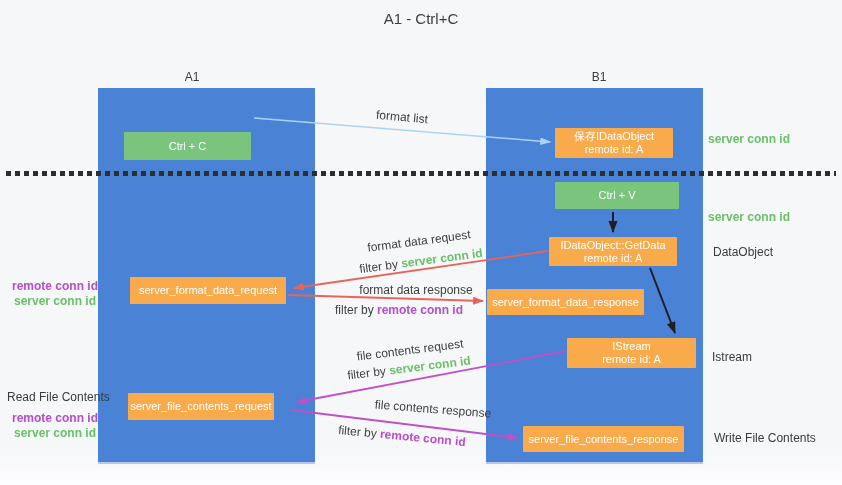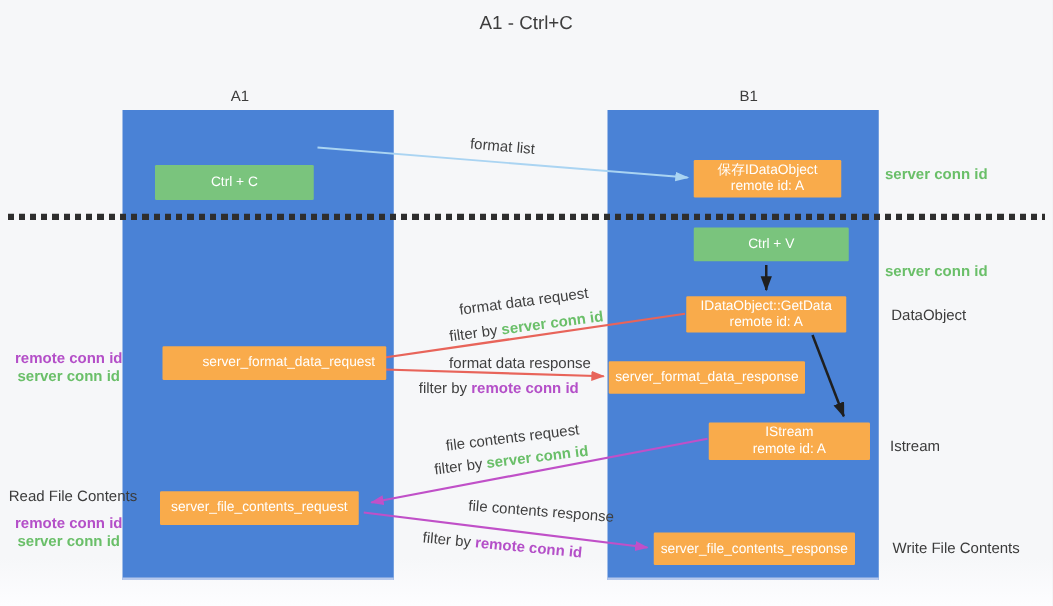--- a/index.html
+++ b/index.html
@@ -80,34 +80,34 @@
 
   <div class="node green" style="left:555px;top:182px;width:124px;height:27px;">
     <div>Ctrl + V</div>
   </div>
 
   <div class="node orange" style="left:549px;top:237px;width:128px;height:29px;">
     <div>IDataObject::GetData</div>
     <div>remote id: A</div>
   </div>
 
-  <div class="node orange" style="left:130px;top:277px;width:156px;height:27px;padding-left:23px;">
+  <div class="node orange" style="left:130px;top:277px;width:156px;height:27px;">
     <div>server_format_data_request</div>
   </div>
 
   <div class="node orange" style="left:487px;top:289px;width:157px;height:26px;">
     <div>server_format_data_response</div>
   </div>
 
   <div class="node orange" style="left:567px;top:338px;width:129px;height:30px;">
     <div>IStream</div>
     <div>remote id: A</div>
   </div>
 
-  <div class="node orange" style="left:128px;top:393px;width:159px;height:27px;justify-content:center;">
+  <div class="node orange" style="left:128px;top:393px;width:146px;height:27px;justify-content:center;">
     <div>server_file_contents_request</div>
   </div>
 
   <div class="node orange" style="left:523px;top:426px;width:161px;height:26px;">
     <div>server_file_contents_response</div>
   </div>
 
   <div class="flow-label" style="left:402px;top:117px;transform:translate(-50%,-50%) rotate(5deg);">format list</div>
 
   <div class="flow-label" style="left:419px;top:241px;transform:translate(-50%,-50%) rotate(-7.5deg);">format data request</div>

